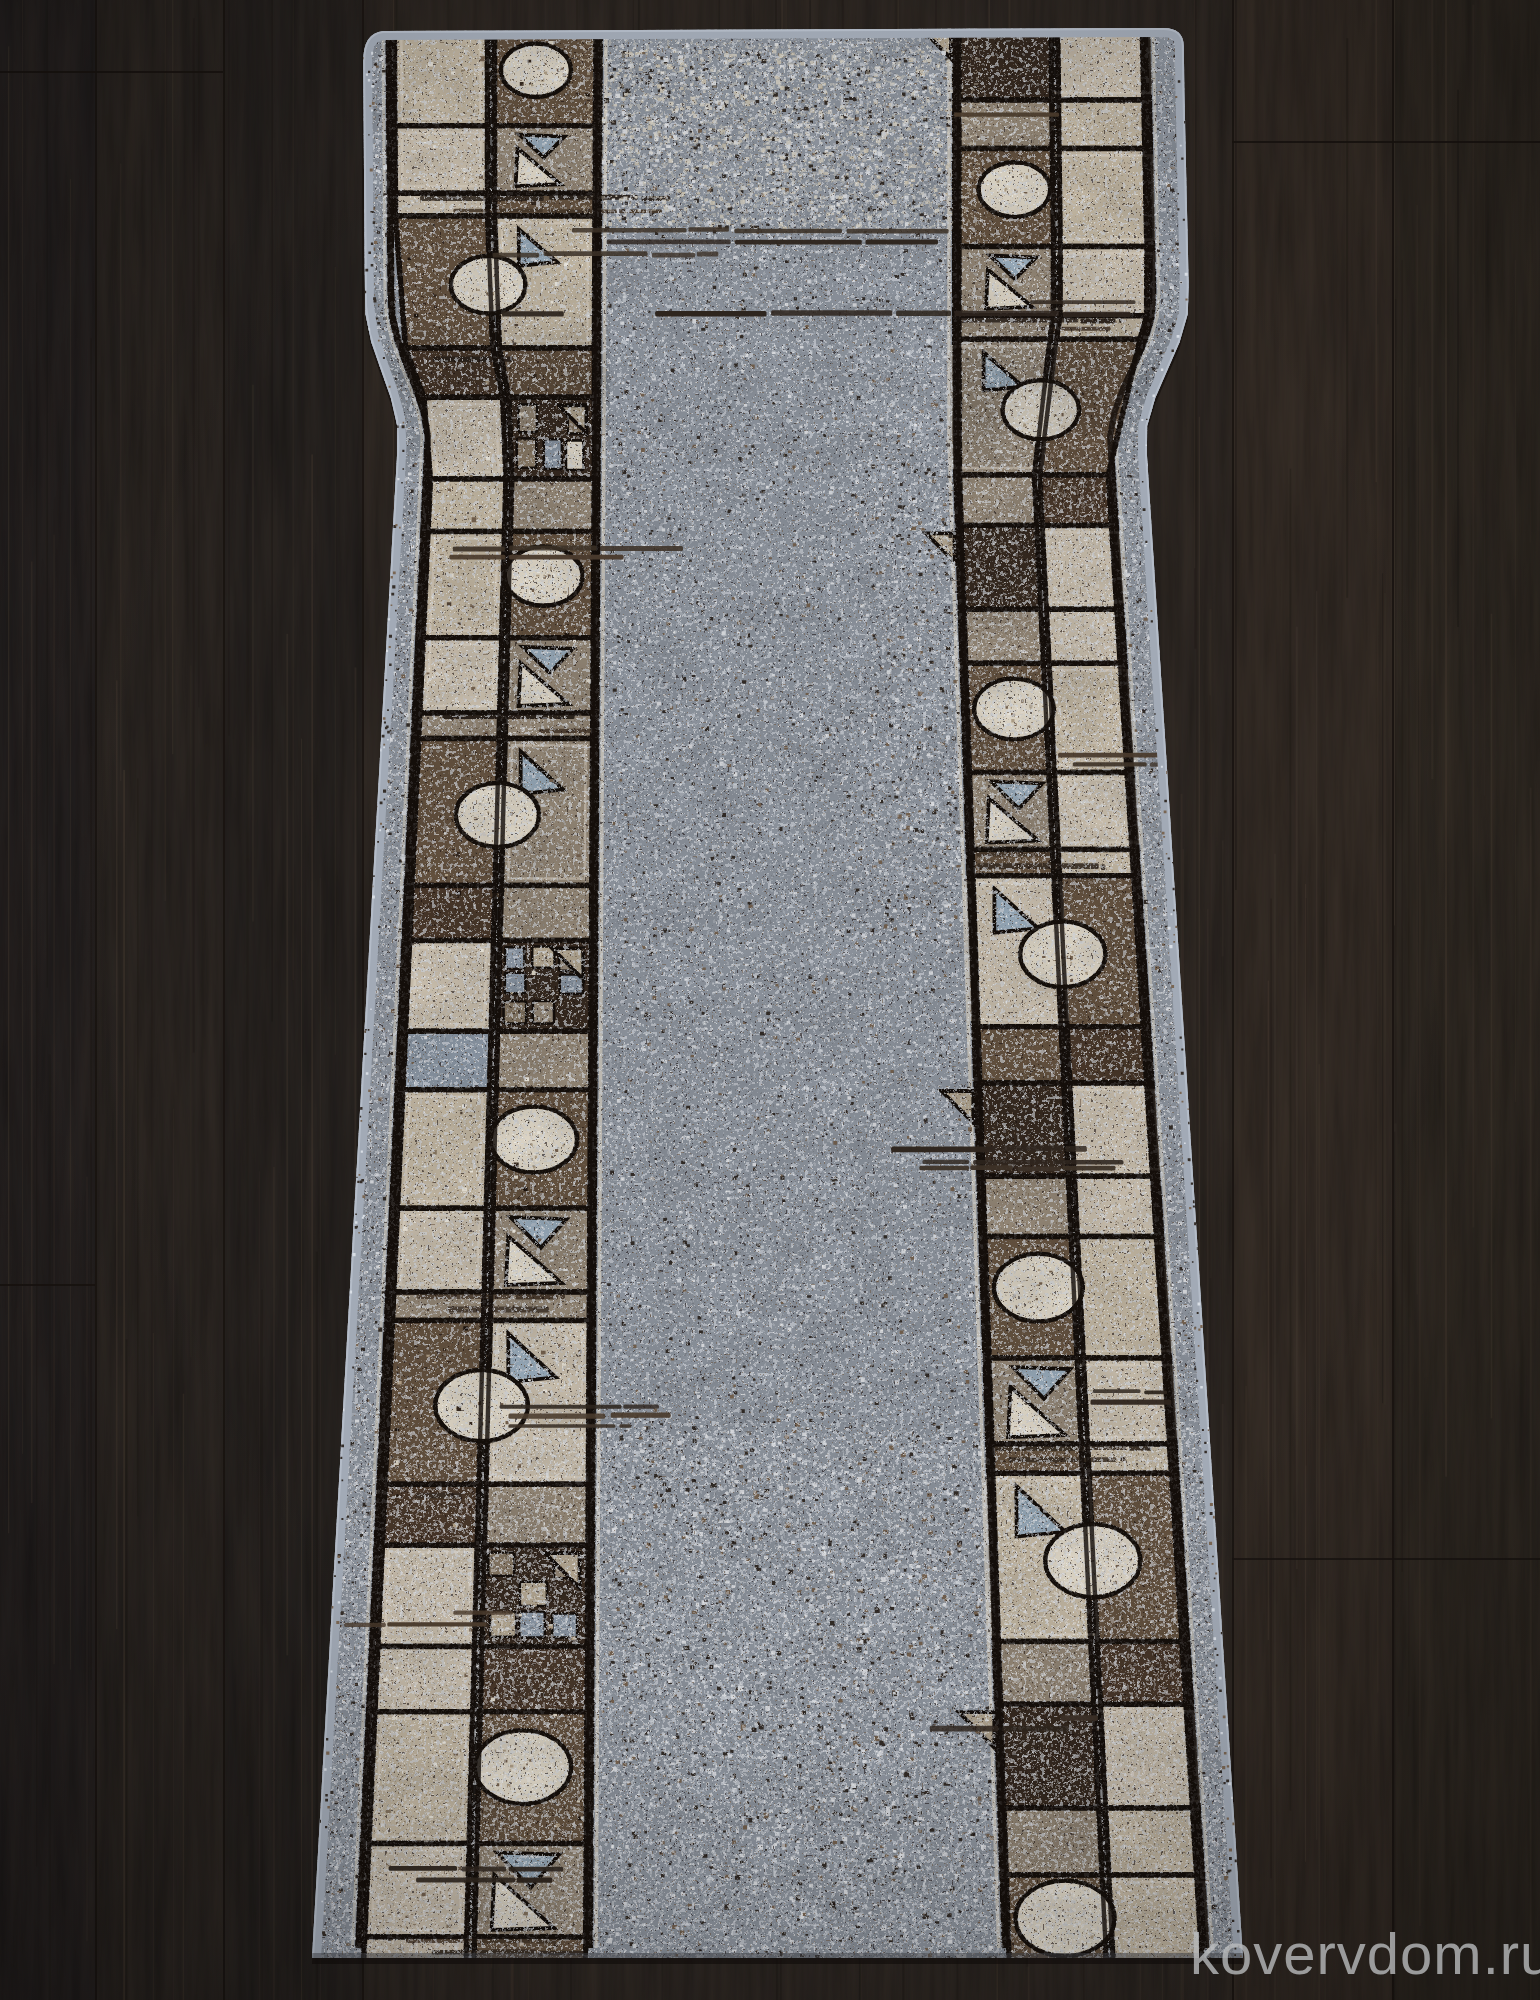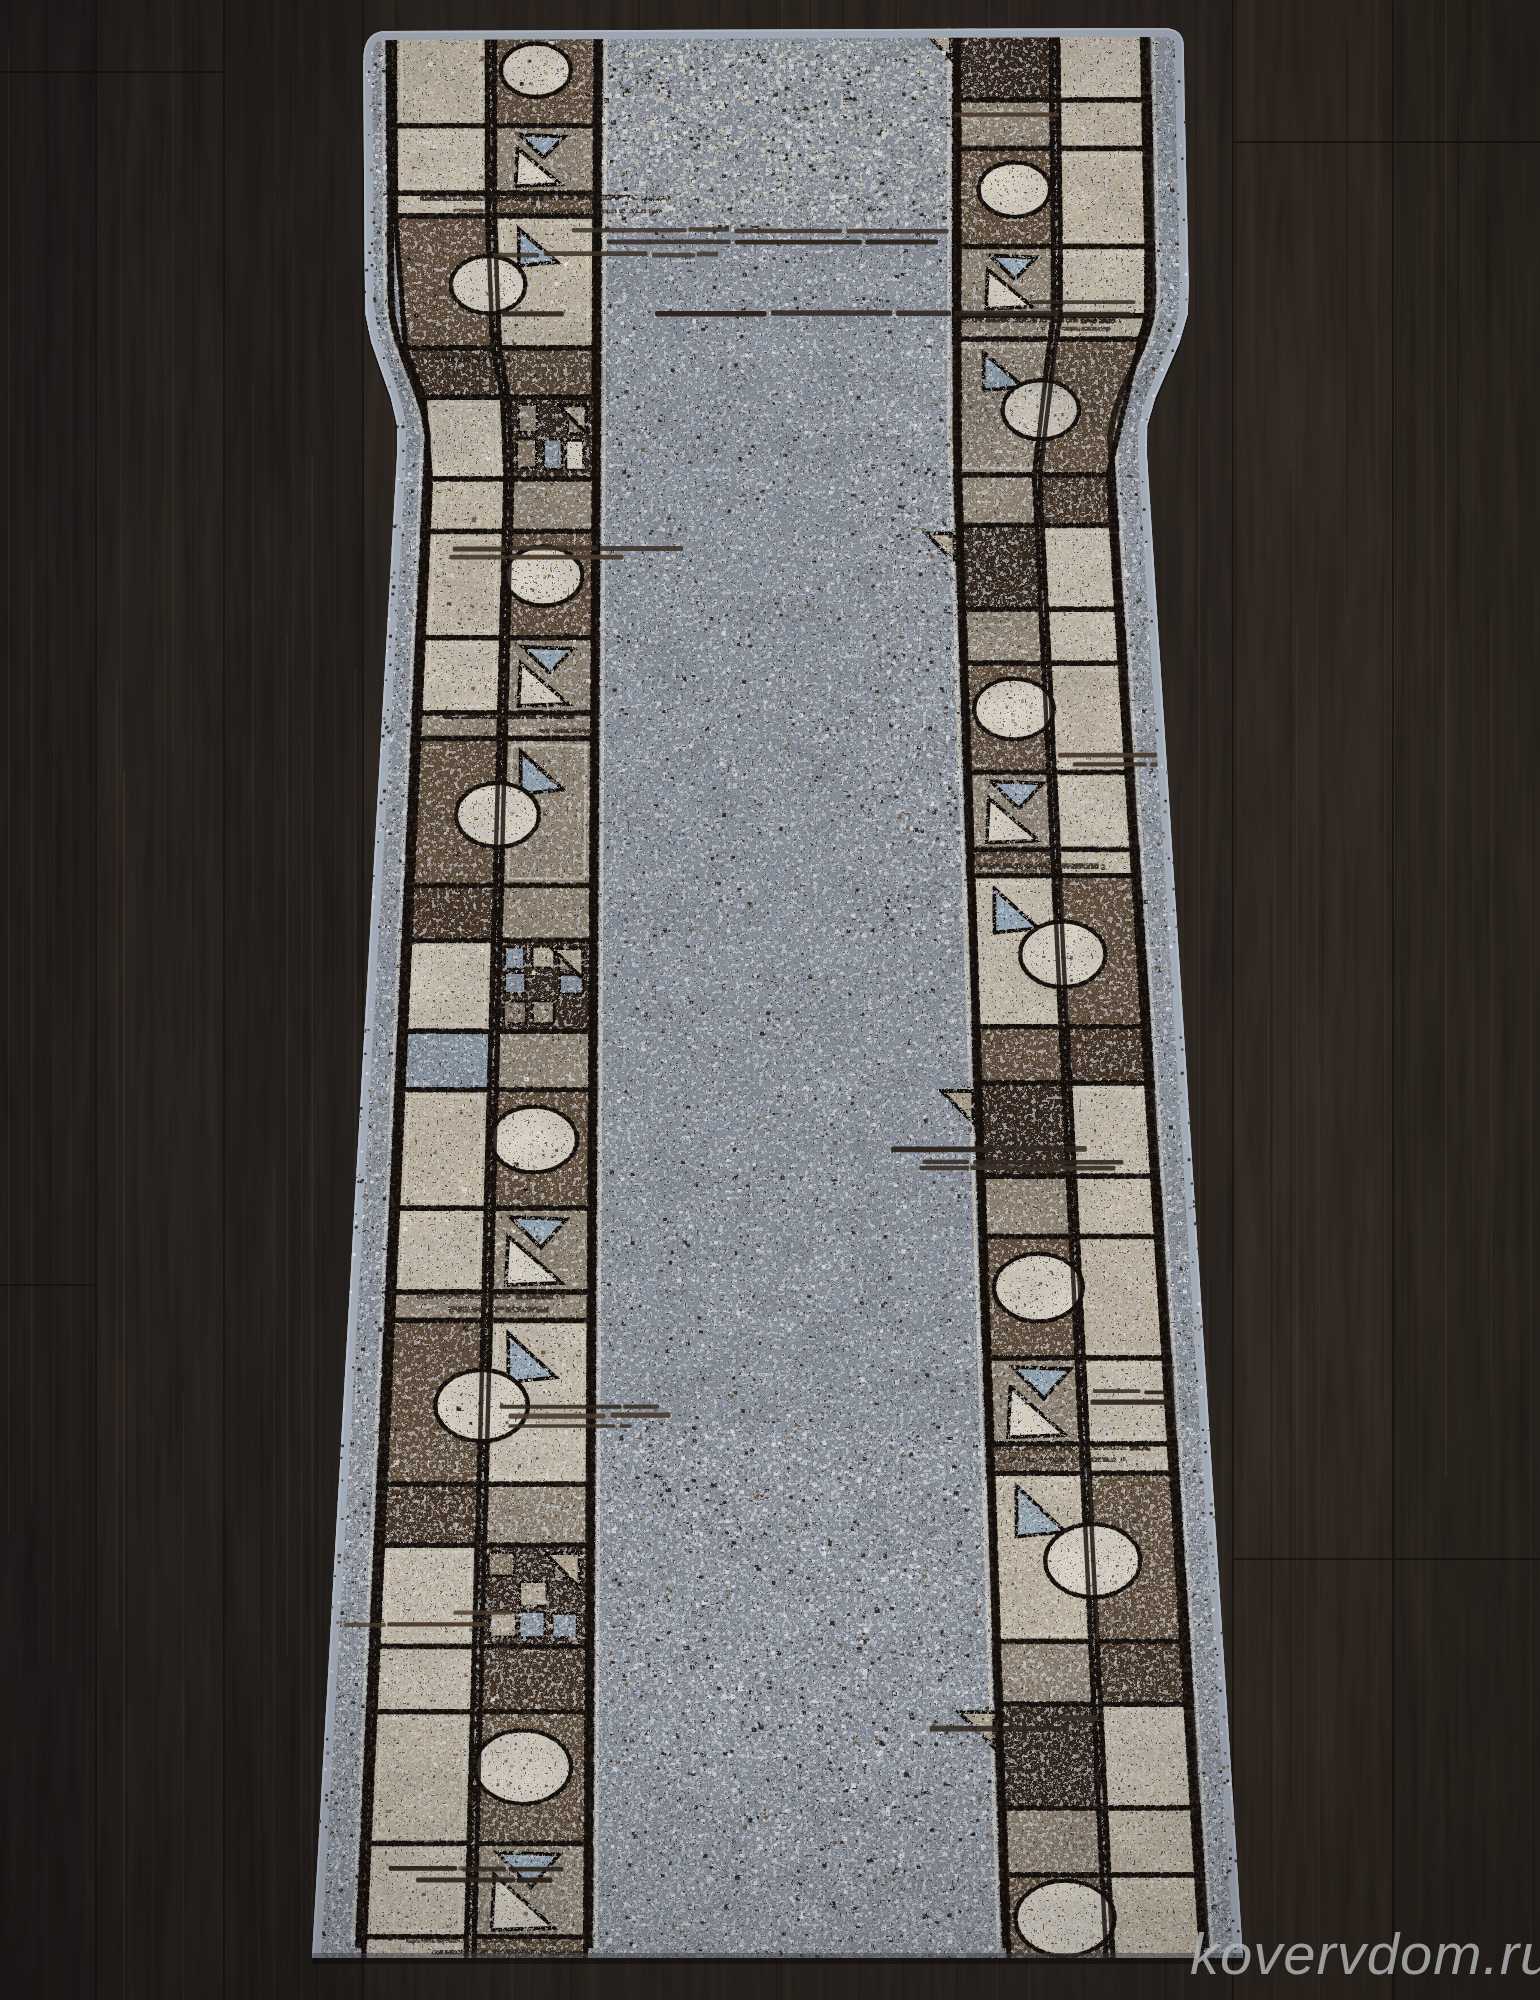--- a/index.html
+++ b/index.html
@@ -1,14 +1,14 @@
 <!DOCTYPE html>
 <html><head><meta charset="utf-8"><title>runner</title>
 <style>html,body{margin:0;padding:0;background:#262120;}
-#wrap{position:relative;width:1540px;height:2000px;overflow:hidden;font-family:"Liberation Sans",sans-serif;font-style:italic;}
+#wrap{position:relative;width:1540px;height:2000px;overflow:hidden;font-family:"Liberation Sans",sans-serif;}
 </style></head>
 <body>
 <div id="wrap">
 <svg width="1540" height="2000" viewBox="0 0 1540 2000">
 <defs>
 <filter id="wgrain" x="0" y="0" width="100%" height="100%">
 <feTurbulence type="fractalNoise" baseFrequency="0.11 0.006" numOctaves="4" seed="41"></feTurbulence>
 <feColorMatrix type="luminanceToAlpha"></feColorMatrix>
 <feComponentTransfer>
             <feFuncA type="gamma" amplitude="1" exponent="1.6" offset="0"></feFuncA>

